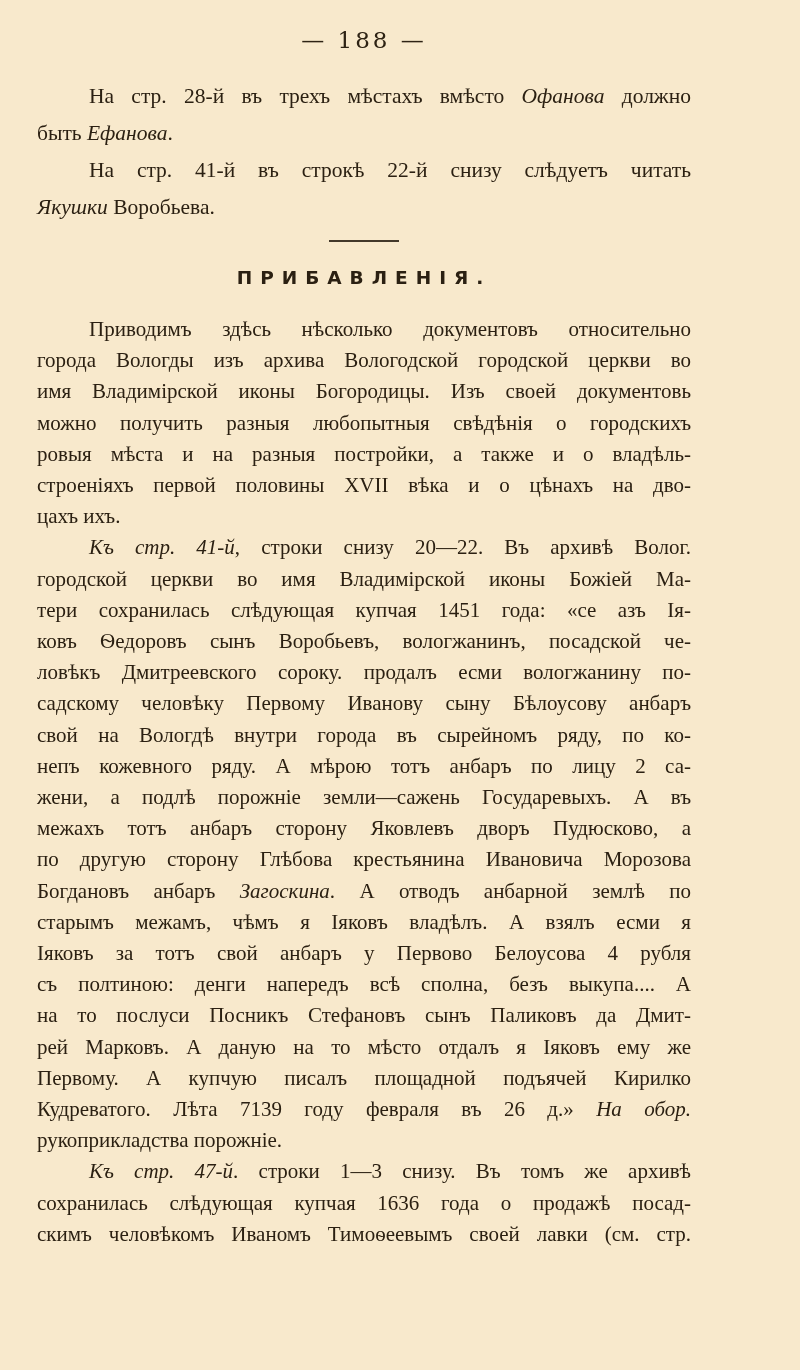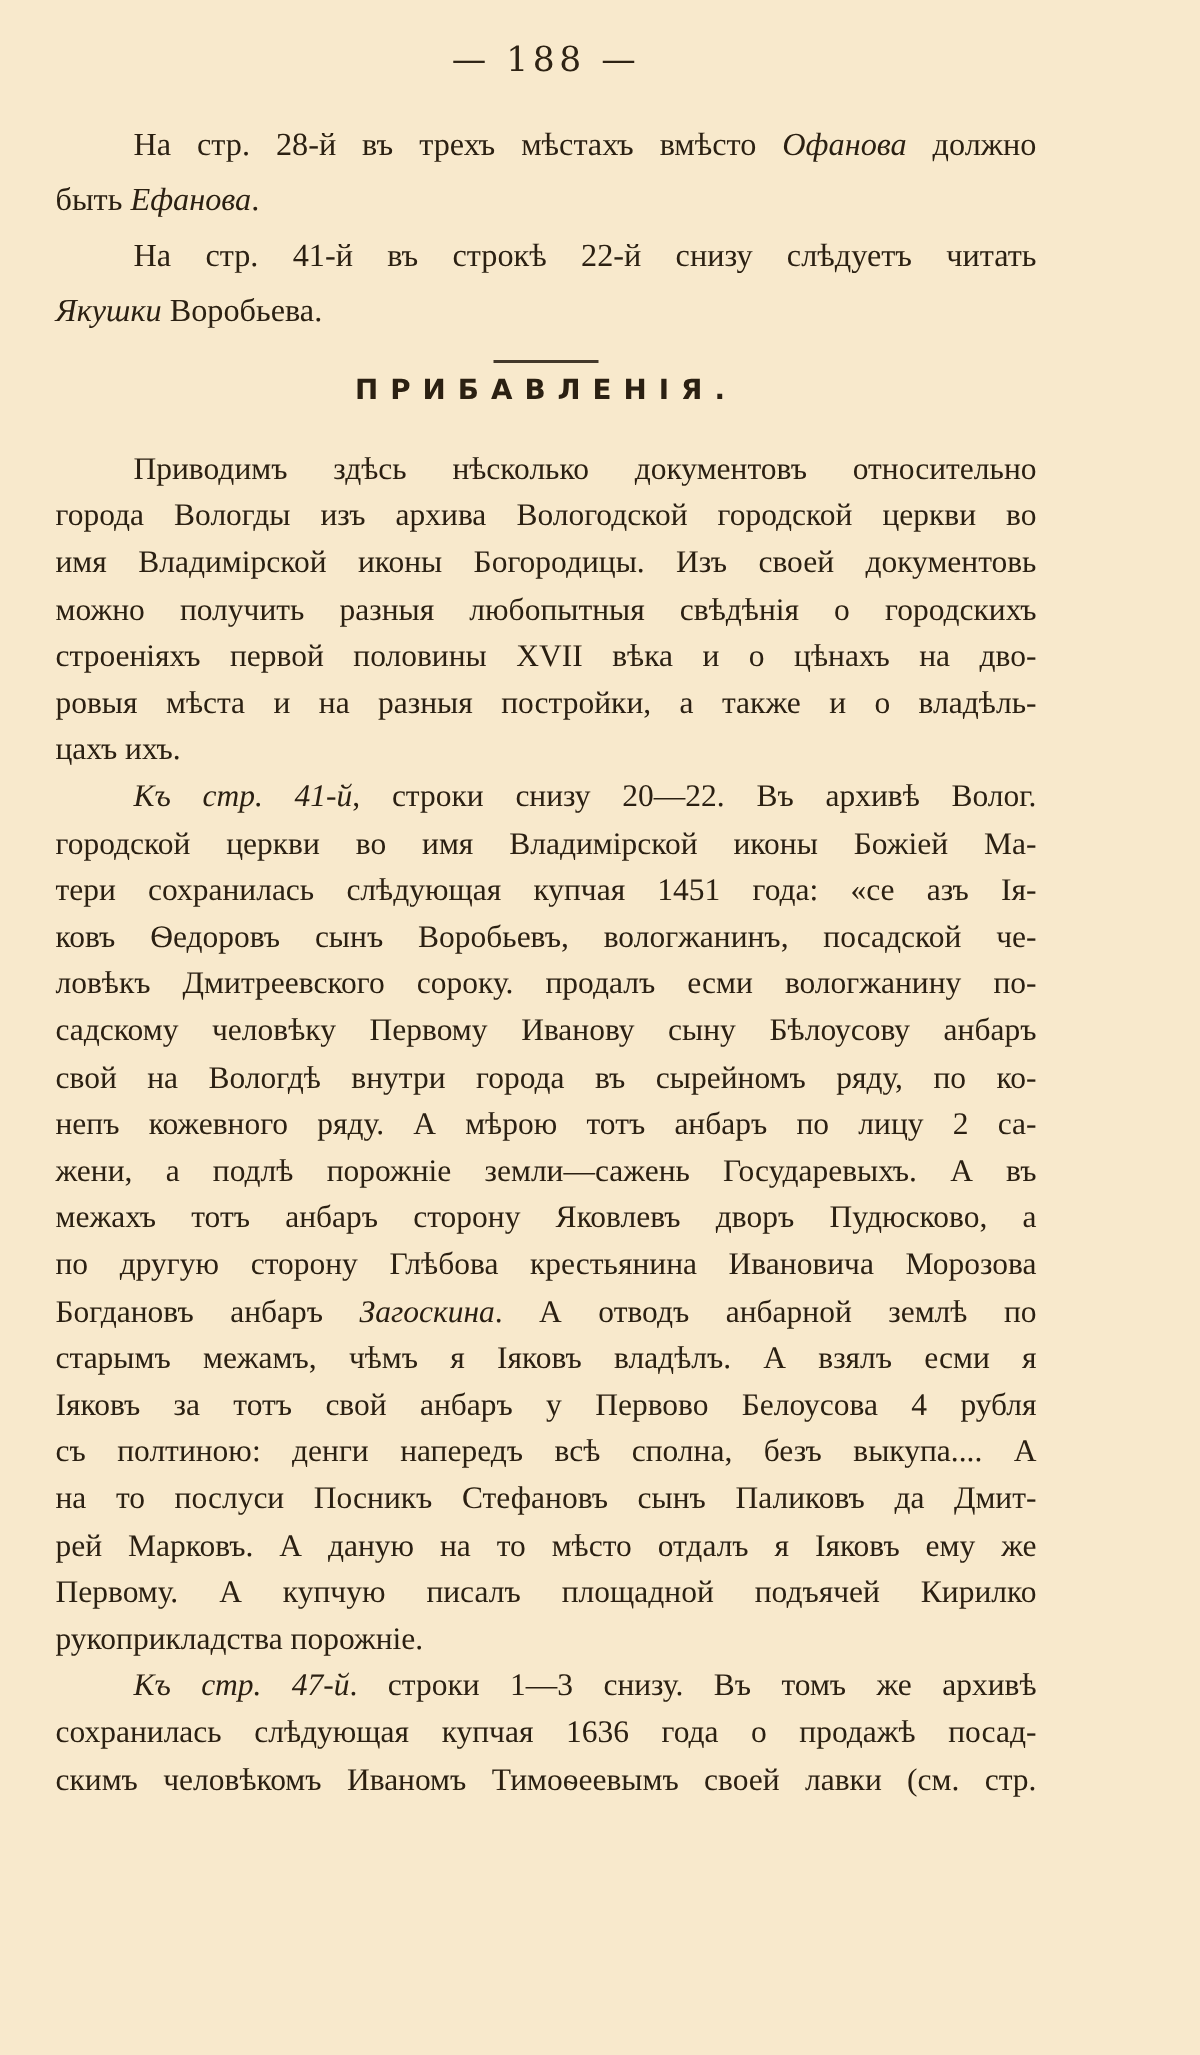--- a/index.html
+++ b/index.html
@@ -38,21 +38,21 @@
     font-size: 21.5px;
     line-height: 37px;
   }
   .divider {
     width: 70px;
     height: 2px;
     background: #43382a;
     margin: 14px auto 0 auto;
   }
   .additions-title {
-    margin-top: 8px;
+    margin-top: 25px;
     text-align: center;
     font-family: "DejaVu Sans", sans-serif;
     font-size: 18.5px;
     font-weight: 700;
     letter-spacing: 8px;
   }
   .additions-block {
     margin-top: 26px;
     font-size: 21px;
     line-height: 31.2px;
@@ -92,22 +92,22 @@
   <div class="divider"></div>
 
   <div class="additions-title">ПРИБАВЛЕНІЯ.</div>
 
   <div class="textblock additions-block">
       <div class="paragraph">
         <div class="line indent"><span>Приводимъ здѣсь нѣсколько документовъ относительно</span></div>
         <div class="line"><span>города Вологды изъ архива Вологодской городской церкви во</span></div>
         <div class="line"><span>имя Владимірской иконы Богородицы. Изъ своей документовь</span></div>
         <div class="line"><span>можно получить разныя любопытныя свѣдѣнія о городскихъ</span></div>
+        <div class="line"><span>ровыя мѣста и на разныя постройки, а также и о владѣль-</span></div>
         <div class="line"><span>строеніяхъ первой половины XVII вѣка и о цѣнахъ на дво-</span></div>
-        <div class="line"><span>ровыя мѣста и на разныя постройки, а также и о владѣль-</span></div>
         <div class="line line-left"><span>цахъ ихъ.</span></div>
       </div>
       <div class="paragraph">
         <div class="line indent"><span class="it">Къ стр. 41-й</span><span>, строки снизу 20—22. Въ архивѣ Волог.</span></div>
         <div class="line"><span>городской церкви во имя Владимірской иконы Божіей Ма-</span></div>
         <div class="line"><span>тери сохранилась слѣдующая купчая 1451 года: «се азъ Ія-</span></div>
         <div class="line"><span>ковъ Ѳедоровъ сынъ Воробьевъ, вологжанинъ, посадской че-</span></div>
         <div class="line"><span>ловѣкъ Дмитреевского сороку. продалъ есми вологжанину по-</span></div>
         <div class="line"><span>садскому человѣку Первому Иванову сыну Бѣлоусову анбаръ</span></div>
         <div class="line"><span>свой на Вологдѣ внутри города въ сырейномъ ряду, по ко-</span></div>
@@ -115,20 +115,21 @@
         <div class="line"><span>жени, а подлѣ порожніе земли—сажень Государевыхъ. А въ</span></div>
         <div class="line"><span>межахъ тотъ анбаръ сторону Яковлевъ дворъ Пудюсково, а</span></div>
         <div class="line"><span>по другую сторону Глѣбова крестьянина Ивановича Морозова</span></div>
         <div class="line"><span>Богдановъ анбаръ </span><span class="it">Загоскина</span><span>. А отводъ анбарной землѣ по</span></div>
         <div class="line"><span>старымъ межамъ, чѣмъ я Іяковъ владѣлъ. А взялъ есми я</span></div>
         <div class="line"><span>Іяковъ за тотъ свой анбаръ у Первово Белоусова 4 рубля</span></div>
         <div class="line"><span>съ полтиною: денги напередъ всѣ сполна, безъ выкупа.... А</span></div>
         <div class="line"><span>на то послуси Посникъ Стефановъ сынъ Паликовъ да Дмит-</span></div>
         <div class="line"><span>рей Марковъ. А даную на то мѣсто отдалъ я Іяковъ ему же</span></div>
         <div class="line"><span>Первому. А купчую писалъ площадной подъячей Кирилко</span></div>
+        <div class="line"><span>Кудреватого. Лѣта 7139 году февраля въ 26 д.» </span><span class="it">На обор.</span></div>
         <div class="line line-left"><span>рукоприкладства порожніе.</span></div>
       </div>
       <div class="paragraph">
         <div class="line indent"><span class="it">Къ стр. 47-й</span><span>. строки 1—3 снизу. Въ томъ же архивѣ</span></div>
         <div class="line"><span>сохранилась слѣдующая купчая 1636 года о продажѣ посад-</span></div>
         <div class="line"><span>скимъ человѣкомъ Иваномъ Тимоѳеевымъ своей лавки (см. стр.</span></div>
       </div>
     </div>
 </div>
 

